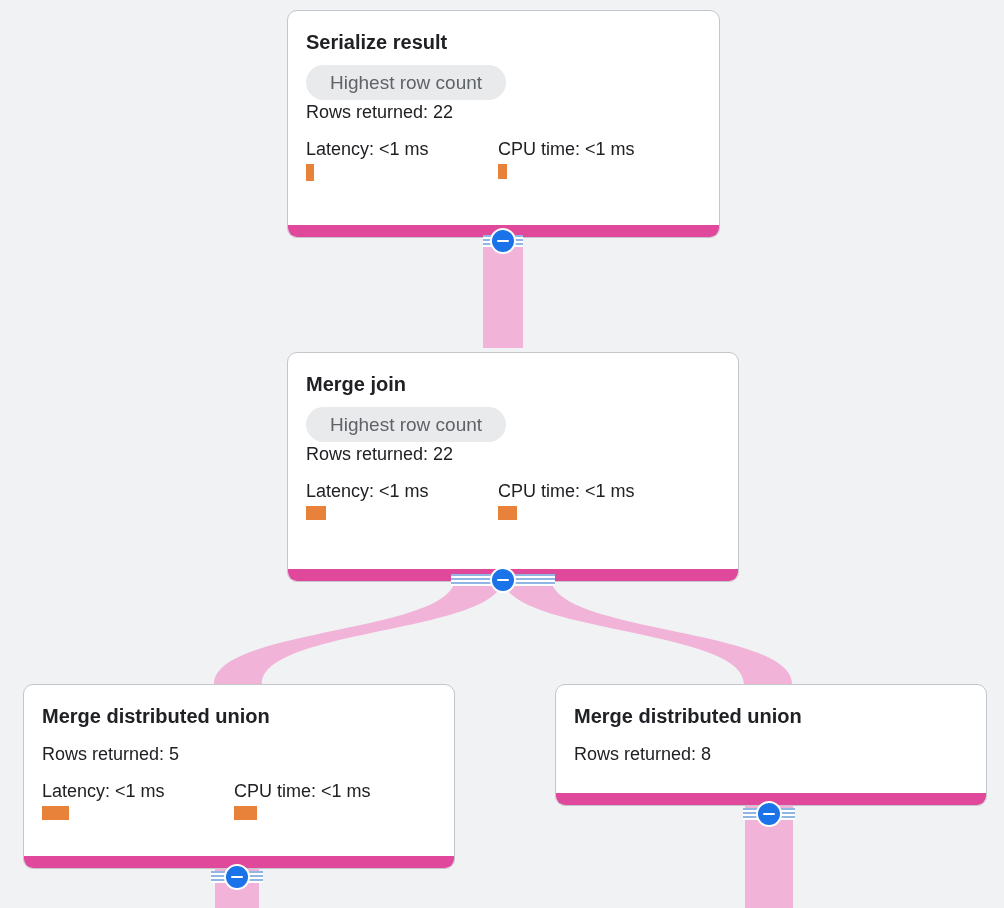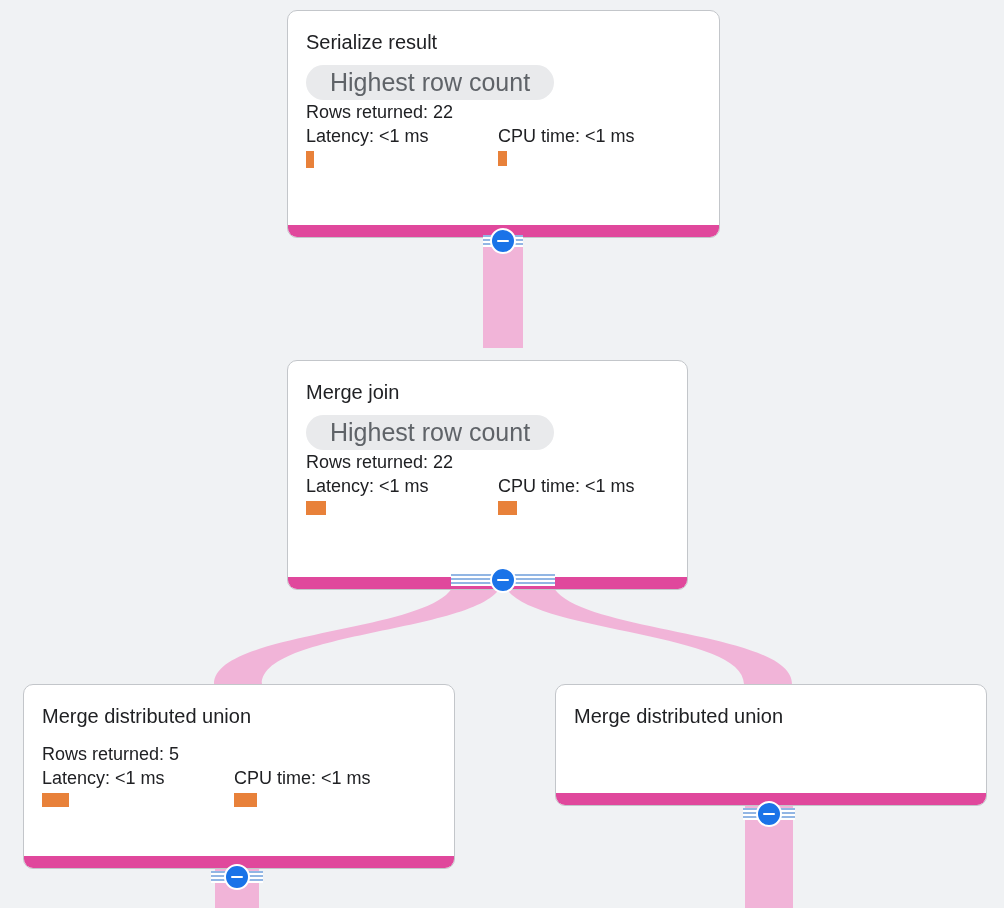--- a/index.html
+++ b/index.html
@@ -10,30 +10,30 @@
   .ribbon{position:absolute;background:#f1b4d8;z-index:1;}
   .r1{left:483px;top:238px;width:40px;height:110px;}
   .r3{left:215px;top:869px;width:44px;height:39px;}
   .r4{left:745px;top:806px;width:48px;height:102px;}
   .edge-svg{position:absolute;left:0;top:578px;z-index:1;}
 
   
   .card{position:absolute;background:#ffffff;border:1px solid #c3c6ca;border-radius:10px;
         box-sizing:border-box;z-index:2;cursor:pointer;}
   .card1{left:287px;top:10px;width:433px;height:228px;}
-  .card2{left:287px;top:360px;width:401px;height:230px;}
+  .card2{left:287px;top:352px;width:452px;height:230px;}
   .card3{left:23px;top:684px;width:432px;height:185px;}
   .card4{left:555px;top:684px;width:432px;height:122px;}
   .card-content{padding:18px 18px 0 18px;}
-  .title{font-size:20px;line-height:27px;font-weight:normal;color:#202124;}
+  .title{font-size:20px;line-height:27px;font-weight:bold;color:#202124;}
   .badge{display:inline-block;margin-top:9px;background:#e9eaec;color:#5f6368;
-         font-size:25px;line-height:35px;padding:0 24px;border-radius:18px;}
+         font-size:19px;line-height:35px;padding:0 24px;border-radius:18px;}
   .rows{font-size:18px;line-height:24px;color:#202124;}
   .rows.tight{margin-top:12px;}
-  .metrics{display:flex;margin-top:0;}
+  .metrics{display:flex;margin-top:13px;}
   .metric.left{width:192px;}
   .metric-label{font-size:18px;line-height:24px;color:#202124;}
   .bar{background:#e8813a;margin-top:3px;}
   .b1-lat{width:8px;height:17px;}
   .b1-cpu{width:9px;height:15px;}
   .b2-lat{width:20px;height:14px;}
   .b2-cpu{width:19px;height:14px;}
   .b3-lat{width:27px;height:14px;}
   .b3-cpu{width:23px;height:14px;}
   .card-bottom-bar{position:absolute;left:0;right:0;bottom:0;height:12px;
@@ -121,20 +121,21 @@
           <div class="bar b3-cpu"></div>
         </div>
       </div>
     </div>
     <div class="card-bottom-bar"></div>
   </div>
 
   <div class="card card4">
     <div class="card-content">
       <div class="title">Merge distributed union</div>
+      <div class="rows tight">Rows returned: 8</div>
     </div>
     <div class="card-bottom-bar"></div>
   </div>
 
   <div class="stripes s1"></div>
   <div class="stripes s2"></div>
   <div class="stripes s3"></div>
   <div class="stripes s4"></div>
 
   <button class="collapse-btn c1">

